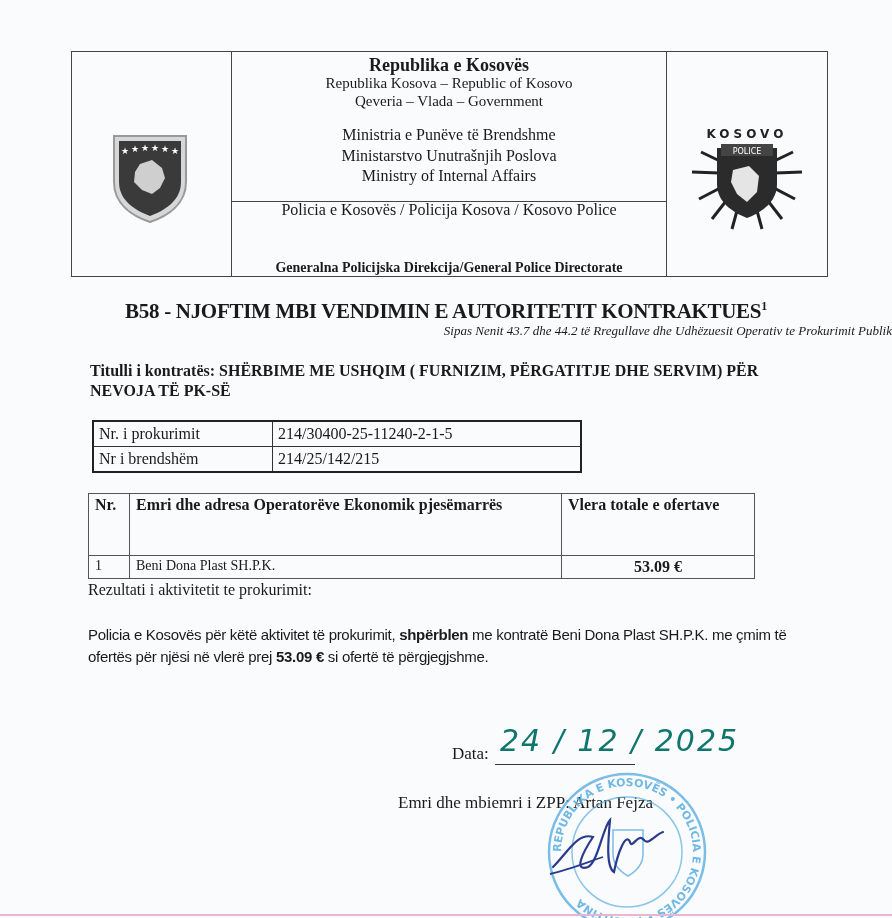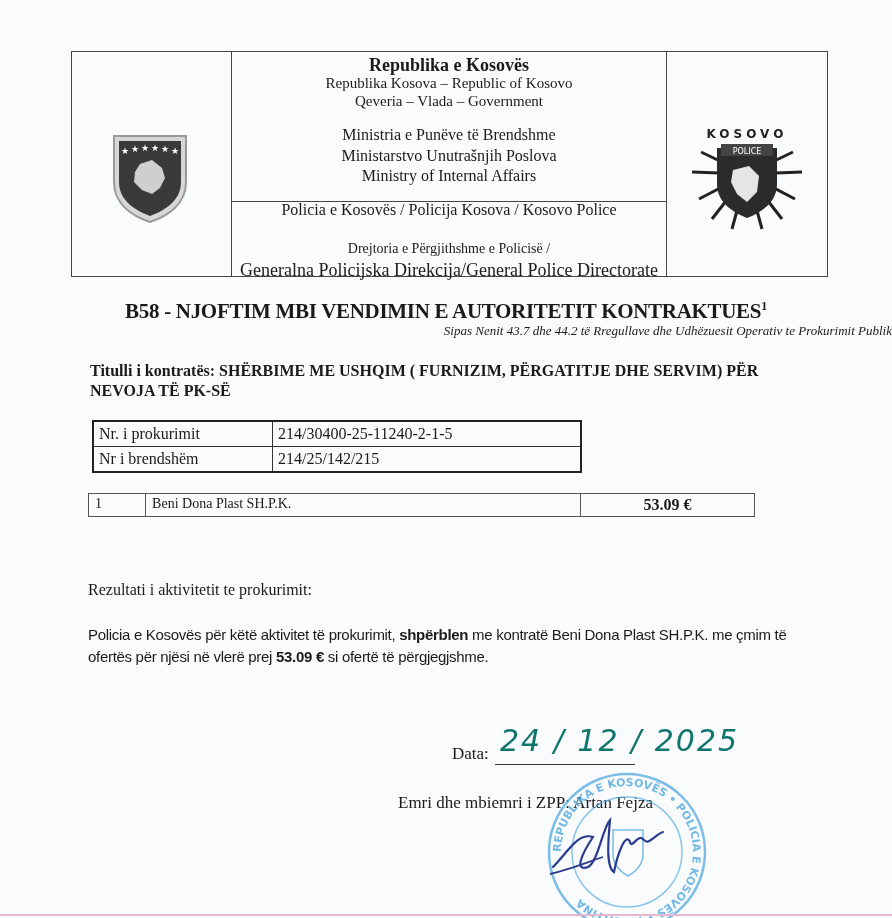--- a/index.html
+++ b/index.html
@@ -61,22 +61,21 @@
   </div>
   <div class="hb-mid">
     <div class="center-line t-rep">Republika e Kosovës</div>
     <div class="center-line t-sm" style="top:23px;">Republika Kosova – Republic of Kosovo</div>
     <div class="center-line t-sm" style="top:41px;">Qeveria – Vlada – Government</div>
     <div class="center-line" style="top:74px;font-size:16px;">Ministria e Punëve të Brendshme</div>
     <div class="center-line" style="top:95px;font-size:16px;">Ministarstvo Unutrašnjih Poslova</div>
     <div class="center-line" style="top:115px;font-size:16px;">Ministry of Internal Affairs</div>
     <div class="hb-mid-divider"></div>
     <div class="center-line" style="top:149px;font-size:16px;">Policia e Kosovës / Policija Kosova / Kosovo Police</div>
-    <div class="center-line" style="top:189px;font-size:14px;">Drejtoria e Përgjithshme e Policisë /</div>
-    <div class="center-line" style="top:208px;font-size:18px;">Generalna Policijska Direkcija/General Police Directorate</div>
+    <div class="center-line" style="top:208px;font-size:14px;font-weight:bold;">Generalna Policijska Direkcija/General Police Directorate</div>
   </div>
   <div class="hb-right">
     <svg width="120" height="120" viewBox="0 0 120 120" style="position:absolute;left:20px;top:62px;">
       <g stroke="#222" stroke-width="3">
         <line x1="60" y1="60" x2="5" y2="58"></line>
           <line x1="60" y1="60" x2="115" y2="58"></line>
         <line x1="60" y1="60" x2="12" y2="85"></line>
           <line x1="60" y1="60" x2="108" y2="85"></line>
         <line x1="60" y1="60" x2="25" y2="105"></line>
           <line x1="60" y1="60" x2="95" y2="105"></line>
@@ -112,20 +111,25 @@
   </tr>
   <tr>
     <td>Nr i brendshëm</td>
     <td>214/25/142/215</td>
   </tr>
 </tbody>
   </table>
 
 <table class="ops-table">
   <tbody>
+      <tr>
+    <th class="c1">Nr.</th>
+    <th>Emri dhe adresa Operatorëve Ekonomik pjesëmarrës</th>
+    <th class="c3">Vlera totale e ofertave</th>
+  </tr>
   <tr>
     <td>1</td>
     <td>Beni Dona Plast SH.P.K.</td>
     <td class="val">53.09 €</td>
   </tr>
 </tbody>
   </table>
 
 <div class="abs result-label">Rezultati i aktivitetit te prokurimit:</div>
 

